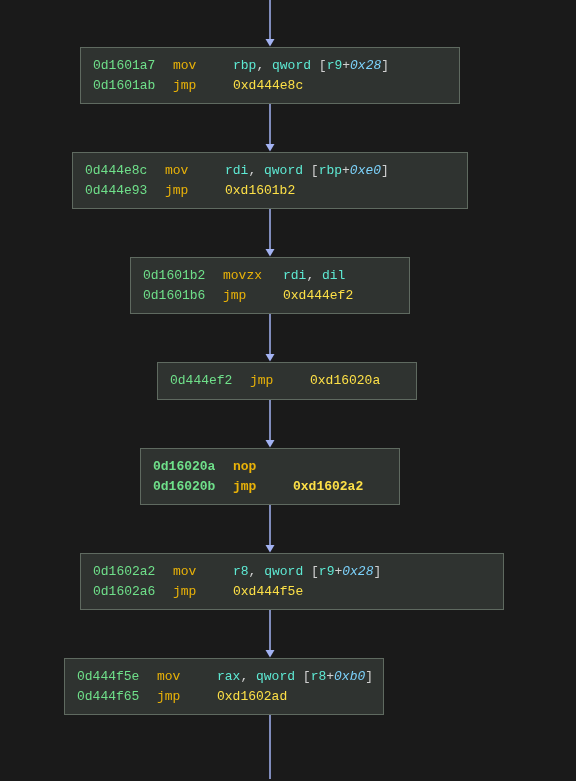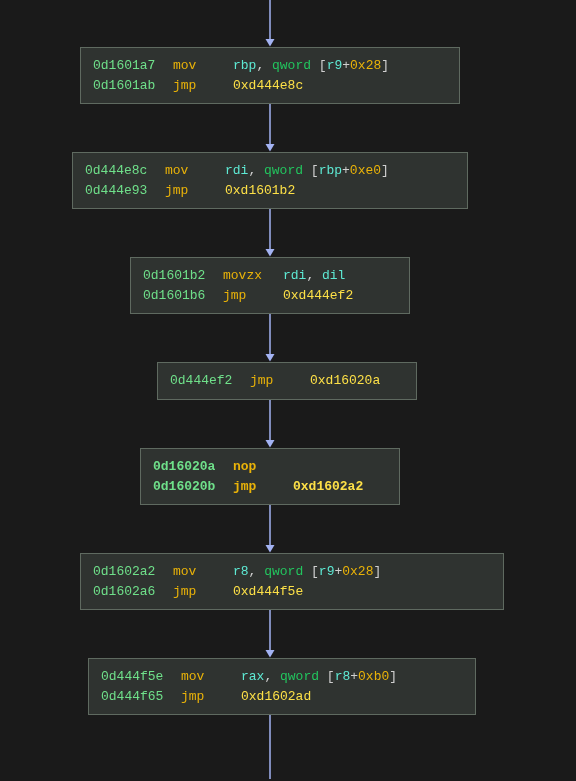--- a/index.html
+++ b/index.html
@@ -12,22 +12,22 @@
     padding: 8px 12px;
     line-height: 1.5;
     white-space: nowrap;
   }
   .instr-row { display: flex; gap: 0; }
   .col-addr { color: #6fe08a; min-width: 80px; display: inline-block; }
   .col-mnem { color: #eab308; min-width: 60px; display: inline-block; }
   .col-ops { display: inline-block; }
   .reg { color: #5eead4; }
   .punc { color: #d0d0d0; }
-  .kw { color: #22c55e; }
-  .num { color: #eab308; }
+  .kw { color: #5eead4; }
+  .num { color: #7dd3fc; font-style: italic; }
   .tgt { color: #fde047; }
   svg.arrows { position: absolute; left: 0; top: 0; width: 576px; height: 781px; pointer-events: none; }
 </style>
 </head>
 <body>
 
 <div class="canvas" id="canvas">
   <svg class="arrows" id="arrows">
     <defs>
       <marker id="ah" markerWidth="8" markerHeight="8" refX="5" refY="4" orient="auto" markerUnits="strokeWidth">
@@ -103,21 +103,21 @@
         <span class="col-addr">0d1602a2</span>
         <span class="col-mnem">mov</span>
         <span class="col-ops"><span class="reg">r8</span><span class="punc">, </span><span class="kw">qword</span><span class="punc"> [</span><span class="reg">r9</span><span class="punc">+</span><span class="num">0x28</span><span class="punc">]</span></span>
       </div>
       <div class="instr-row">
         <span class="col-addr">0d1602a6</span>
         <span class="col-mnem">jmp</span>
         <span class="col-ops"><span class="tgt">0xd444f5e</span></span>
       </div>
     </div>
-    <div class="box" style="left: 88px; top: 658px; width: 388px;">
+    <div class="box" style="left: 64px; top: 658px; width: 320px;">
       <div class="instr-row">
         <span class="col-addr">0d444f5e</span>
         <span class="col-mnem">mov</span>
         <span class="col-ops"><span class="reg">rax</span><span class="punc">, </span><span class="kw">qword</span><span class="punc"> [</span><span class="reg">r8</span><span class="punc">+</span><span class="num">0xb0</span><span class="punc">]</span></span>
       </div>
       <div class="instr-row">
         <span class="col-addr">0d444f65</span>
         <span class="col-mnem">jmp</span>
         <span class="col-ops"><span class="tgt">0xd1602ad</span></span>
       </div>

